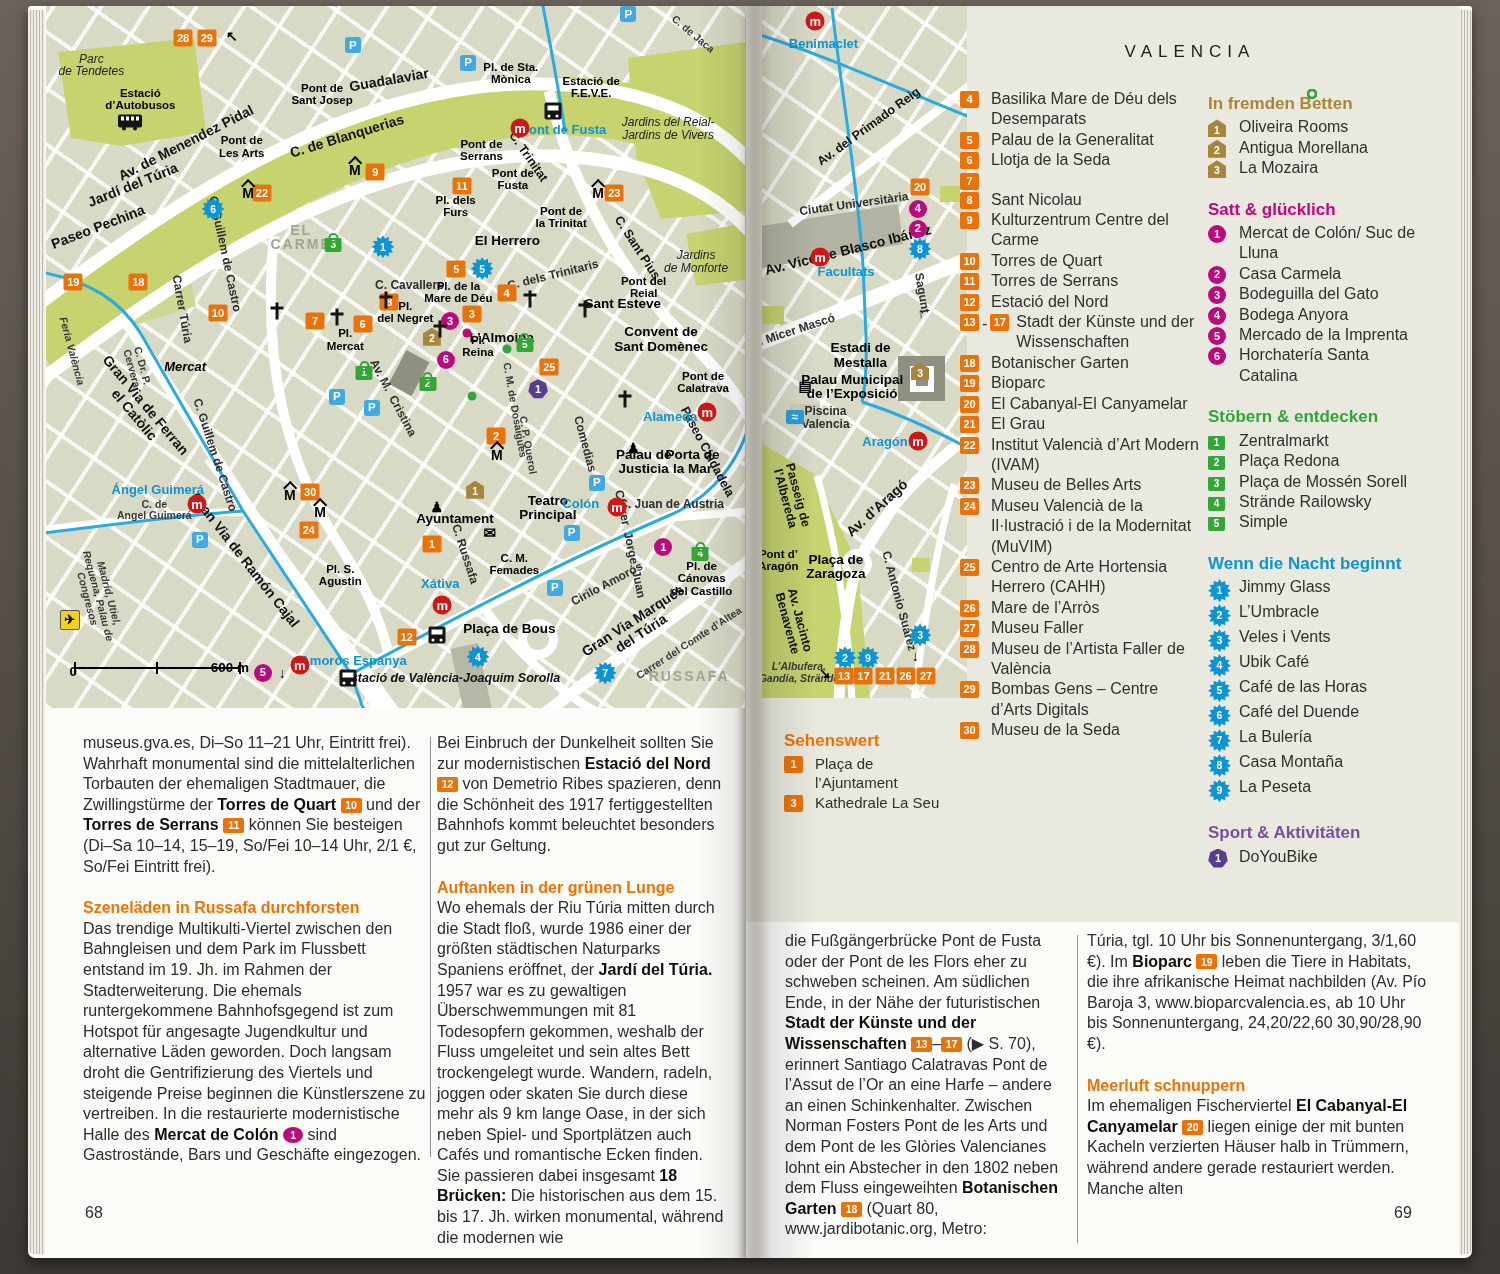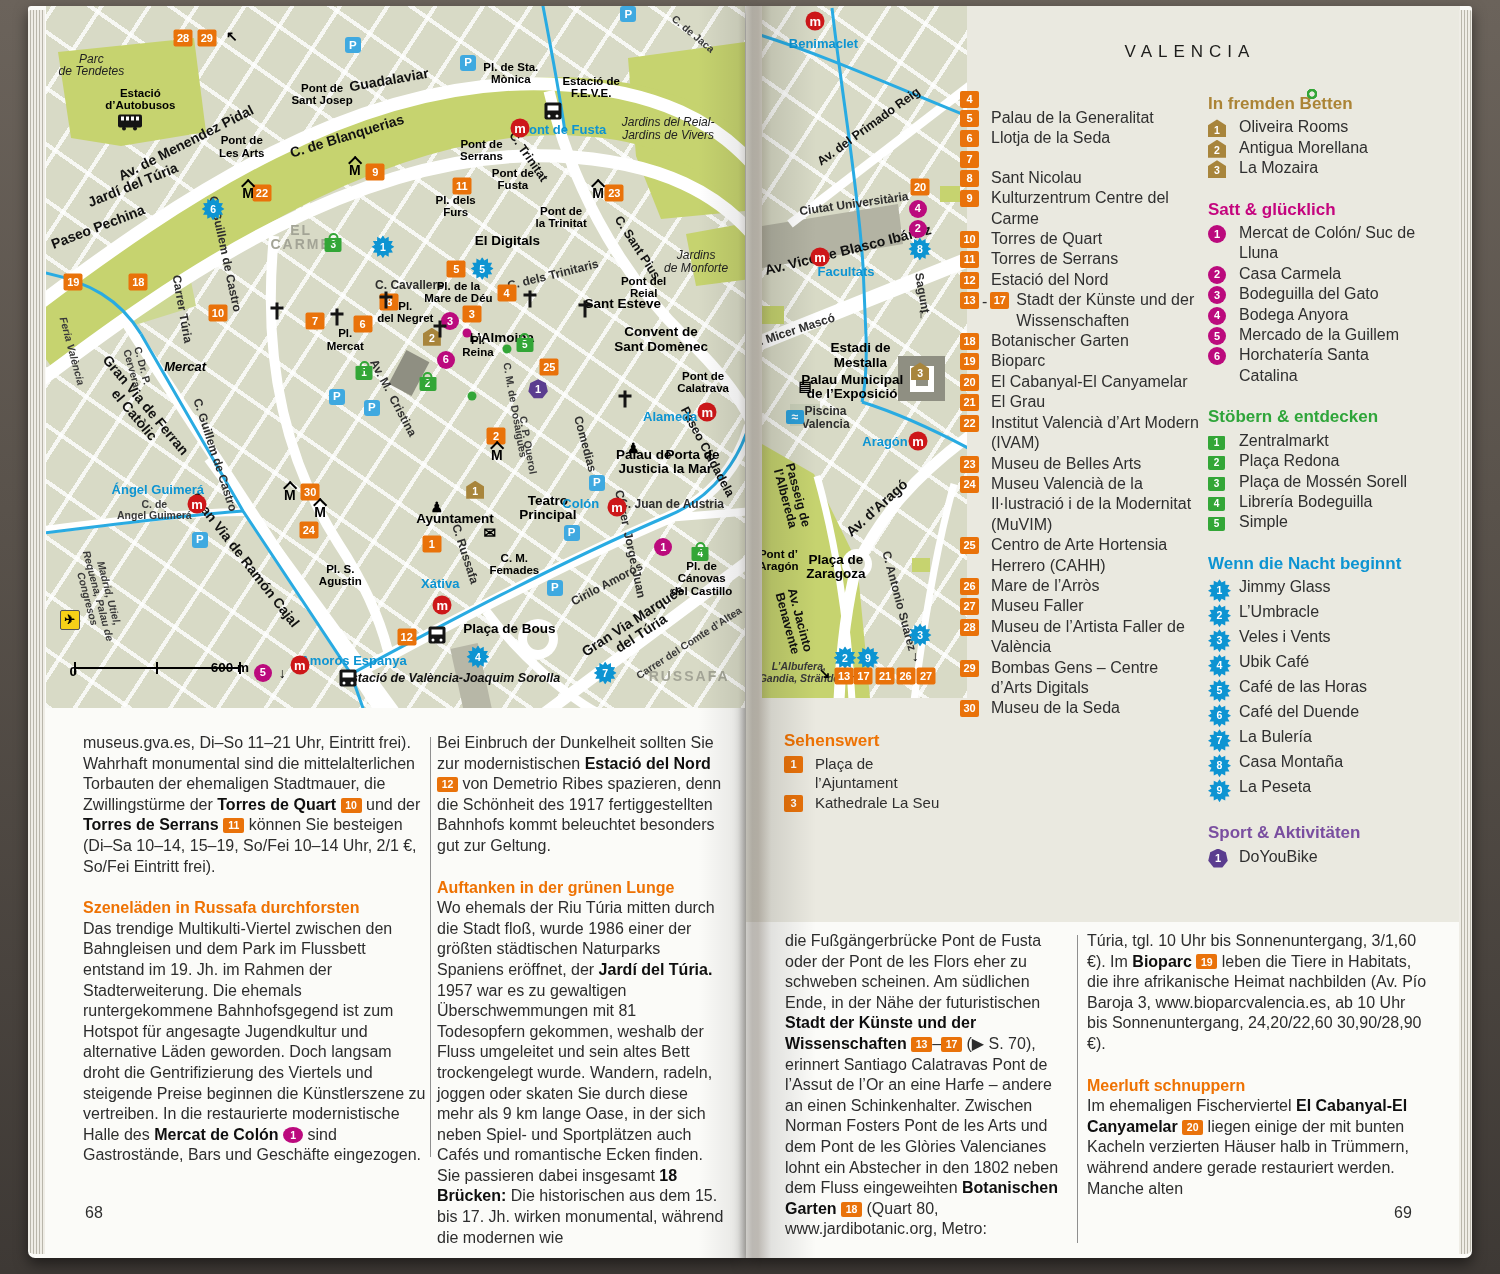--- a/index.html
+++ b/index.html
@@ -179,21 +179,21 @@
 Fusta</div>
       <div class="ml plsm" style="left: 58.6%; top: 28.5%; transform: translate(-50%, -50%);">Pl. dels
 Furs</div>
       <div class="ml plsm" style="left: 73.7%; top: 30%; transform: translate(-50%, -50%);">Pont de
 la Trinitat</div>
       <div class="ml rdsm" style="left: 84.5%; top: 34.5%; transform: translate(-50%, -50%) rotate(57deg);">C. Sant Pius</div>
       <div class="ml it" style="left: 93%; top: 36.5%; transform: translate(-50%, -50%);">Jardins
 de Monforte</div>
       <div class="ml ar" style="left: 36.5%; top: 33%; transform: translate(-50%, -50%);">EL
 CARME</div>
-      <div class="ml pl" style="left: 66%; top: 33.5%; transform: translate(-50%, -50%);">El Digitals</div>
+      <div class="ml pl" style="left: 66%; top: 33.5%; transform: translate(-50%, -50%);">El Herrero</div>
       <div class="ml st" style="left: 72.5%; top: 38.3%; transform: translate(-50%, -50%) rotate(-14deg);">C. dels Trinitaris</div>
       <div class="ml pl" style="left: 82.5%; top: 42.5%; transform: translate(-50%, -50%);">Sant Esteve</div>
       <div class="ml plsm" style="left: 85.5%; top: 40%; transform: translate(-50%, -50%);">Pont del
 Reial</div>
       <div class="ml pl" style="left: 88%; top: 47.5%; transform: translate(-50%, -50%);">Convent de
 Sant Domènec</div>
       <div class="ml plsm" style="left: 94%; top: 53.5%; transform: translate(-50%, -50%);">Pont de
 Calatrava</div>
       <div class="ml rdsm" style="left: 94.5%; top: 63.5%; transform: translate(-50%, -50%) rotate(62deg);">Paseo Ciudadela</div>
       <div class="ml mt" style="left: 89.3%; top: 58.6%; transform: translate(-50%, -50%);">Alameda</div>
@@ -409,20 +409,21 @@
       <span class="mk mk-sight" style="left: 80%; top: 96.8%; transform: translate(-50%, -50%);">27</span>
     </div>
 
   <div class="v-title">VALENCIA</div>
   <div class="lg" id="lgSights">
       <div class="lg-sec">
         <div class="lg-item">
           <span class="lg-ic">
             <span class="mk mk-sight">4</span>
           </span>
+          <span class="lg-tx">Basilika Mare de Déu dels Desemparats</span>
         </div>
         <div class="lg-item">
           <span class="lg-ic">
             <span class="mk mk-sight">5</span>
           </span>
           <span class="lg-tx">Palau de la Generalitat</span>
         </div>
         <div class="lg-item">
           <span class="lg-ic">
             <span class="mk mk-sight">6</span>
@@ -597,21 +598,21 @@
         <div class="lg-item">
           <span class="lg-ic">
             <span class="mk mk-food">4</span>
           </span>
           <span class="lg-tx">Bodega Anyora</span>
         </div>
         <div class="lg-item">
           <span class="lg-ic">
             <span class="mk mk-food">5</span>
           </span>
-          <span class="lg-tx">Mercado de la Guillem</span>
+          <span class="lg-tx">Mercado de la Imprenta</span>
         </div>
         <div class="lg-item">
           <span class="lg-ic">
             <span class="mk mk-food">6</span>
           </span>
           <span class="lg-tx">Horchatería Santa Catalina</span>
         </div>
       </div>
       <div class="lg-sec">
         <div class="lg-h hd-shop">Stöbern &amp; entdecken</div>
@@ -630,21 +631,21 @@
         <div class="lg-item">
           <span class="lg-ic">
             <span class="mk mk-shop">3</span>
           </span>
           <span class="lg-tx">Plaça de Mossén Sorell</span>
         </div>
         <div class="lg-item">
           <span class="lg-ic">
             <span class="mk mk-shop">4</span>
           </span>
-          <span class="lg-tx">Librería Bodeguilla</span>
+          <span class="lg-tx">Strände Railowsky</span>
         </div>
         <div class="lg-item">
           <span class="lg-ic">
             <span class="mk mk-shop">5</span>
           </span>
           <span class="lg-tx">Simple</span>
         </div>
       </div>
       <div class="lg-sec">
         <div class="lg-h hd-night">Wenn die Nacht beginnt</div>

